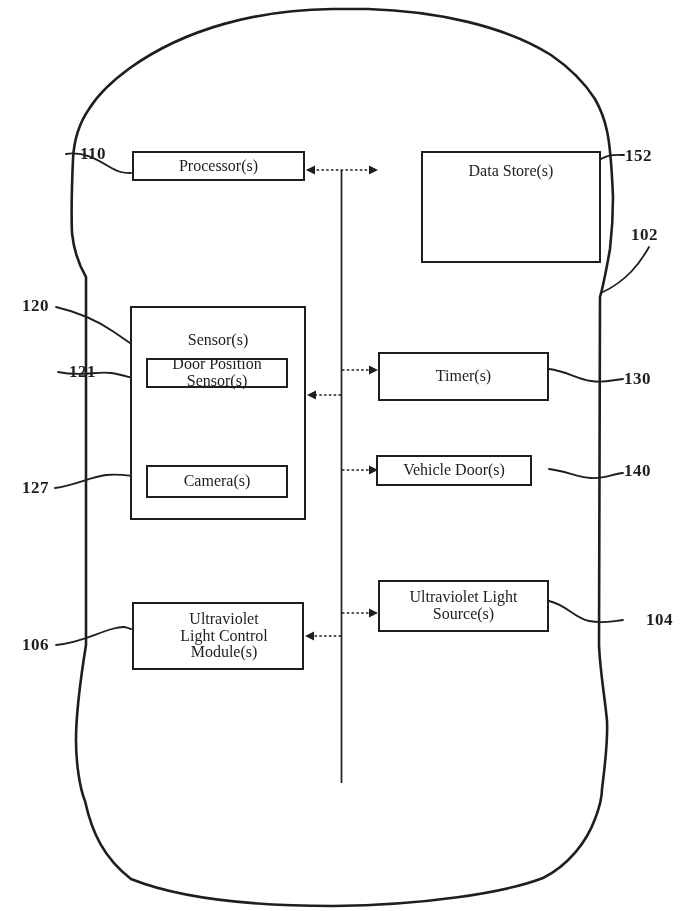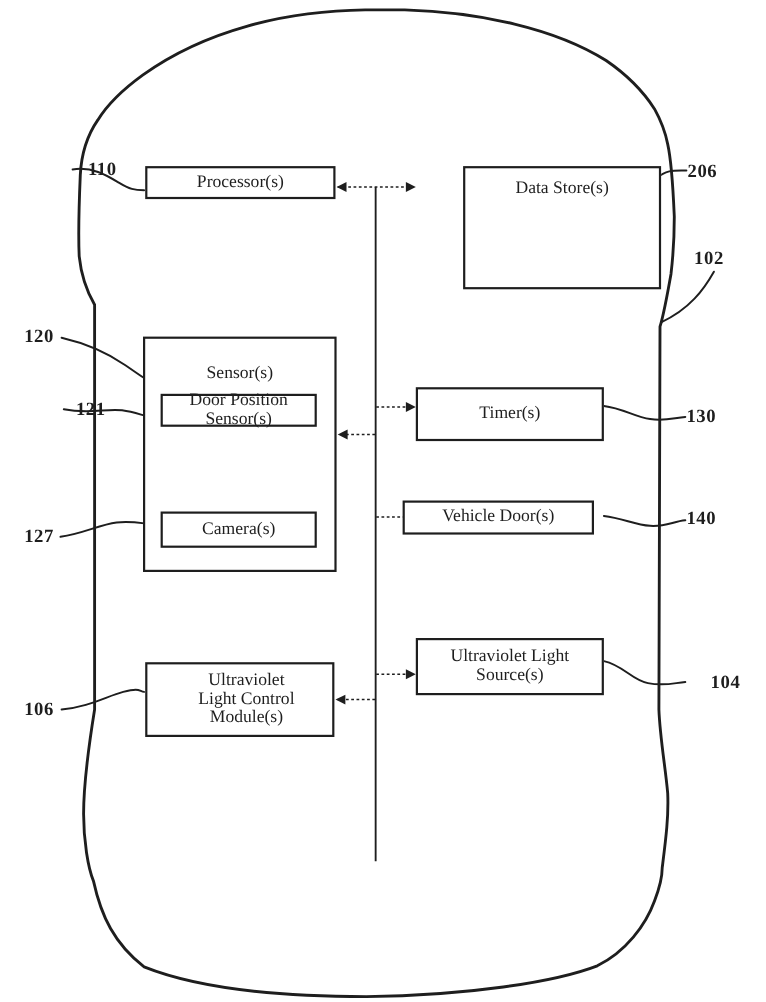--- a/index.html
+++ b/index.html
@@ -38,21 +38,21 @@
   }
   .box--top {
     align-items: flex-start;
   }
   #box-processor   { left: 132px; top: 151px; width: 173px; height: 30px; }
   #box-data-store  { left: 377px; top: 151px; width: 180px; height: 112px; padding-top: 10px; margin-left: 44px; }
   #box-sensors     { left: 130px; top: 306px; width: 176px; height: 214px; padding-top: 24px; }
   #box-door-position { left: 146px; top: 358px; width: 142px; height: 30px; }
   #box-camera      { left: 146px; top: 465px; width: 142px; height: 33px; }
   #box-timer       { left: 378px; top: 352px; width: 171px; height: 49px; }
-  #box-vehicle-door{ left: 366px; top: 455px; width: 174px; height: 31px; }
+  #box-vehicle-door{ left: 376px; top: 455px; width: 156px; height: 31px; }
   #box-uv-module   { left: 132px; top: 602px; width: 172px; height: 68px; padding-left: 12px; }
   #box-uv-source   { left: 378px; top: 580px; width: 171px; height: 52px; }
   .ref {
     position: absolute;
     font-size: 17px;
     font-weight: bold;
     color: #1e1e1e;
     letter-spacing: 0.5px;
   }
   #ref-110 { left: 36px;  top: 144px; margin-left: 44px; }
@@ -167,21 +167,21 @@
 Light Control
 Module(s)</span>
   </div>
 
   <div class="box" id="box-uv-source">
     <span>Ultraviolet Light
 Source(s)</span>
   </div>
 
   <div class="ref" id="ref-110">110</div>
-  <div class="ref" id="ref-115">206</div>
+  <div class="ref" id="ref-115">152</div>
   <div class="ref" id="ref-102">102</div>
   <div class="ref" id="ref-120">120</div>
   <div class="ref" id="ref-121">121</div>
   <div class="ref" id="ref-130">130</div>
   <div class="ref" id="ref-127">127</div>
   <div class="ref" id="ref-140">140</div>
   <div class="ref" id="ref-137">106</div>
   <div class="ref" id="ref-104">104</div>
 
 </div>

